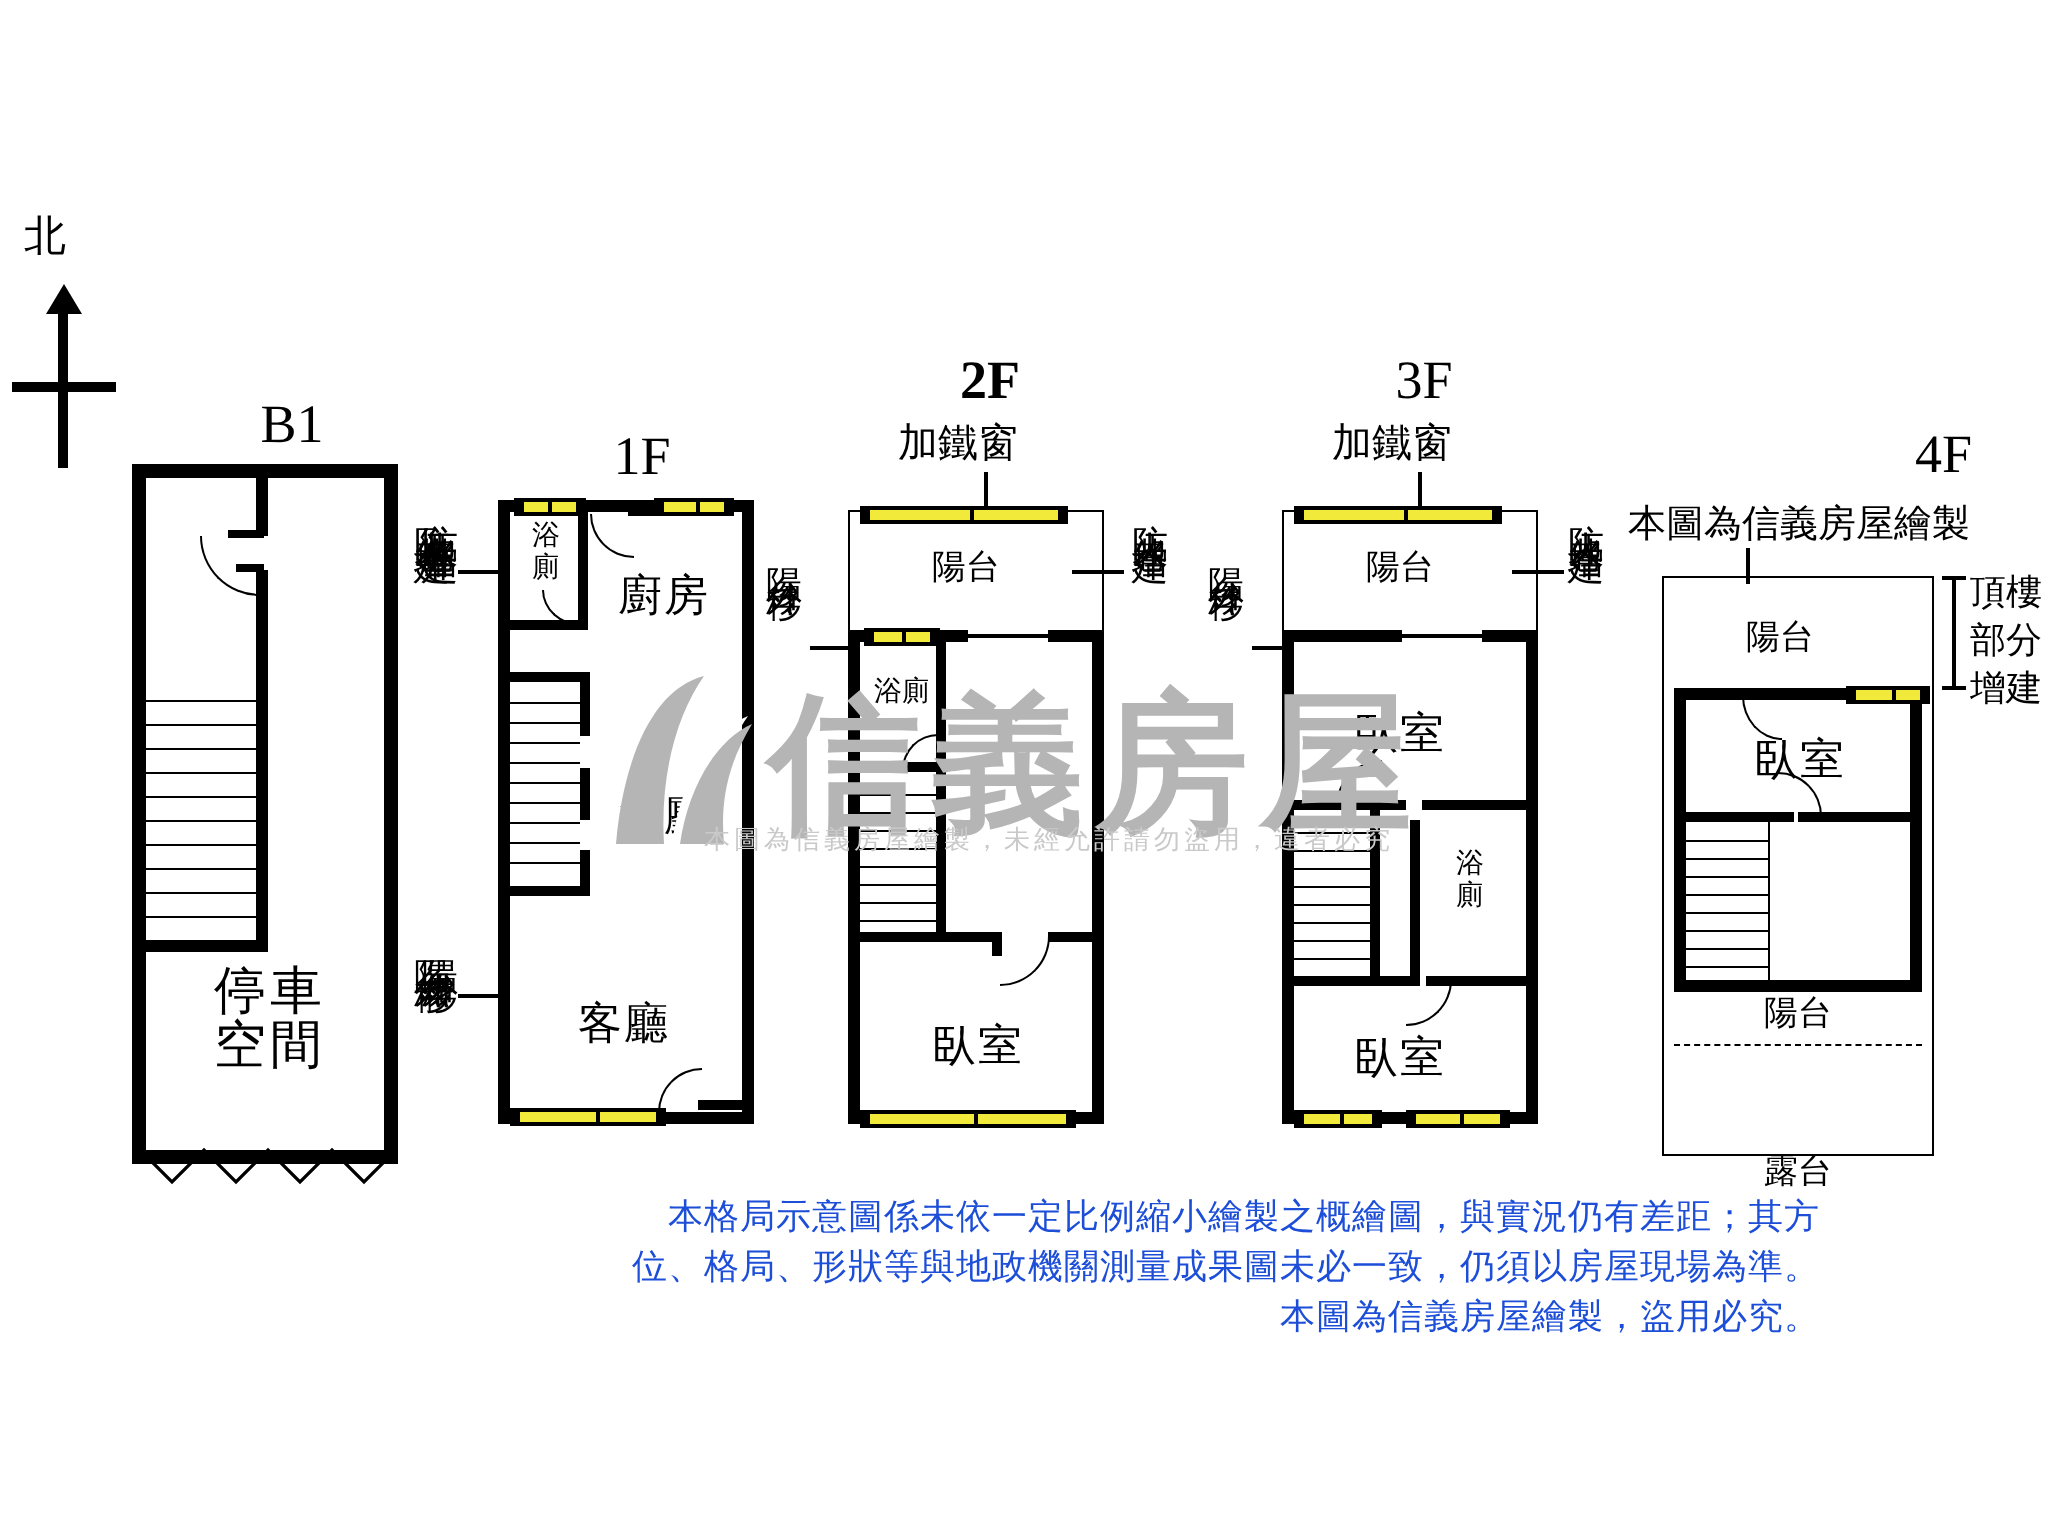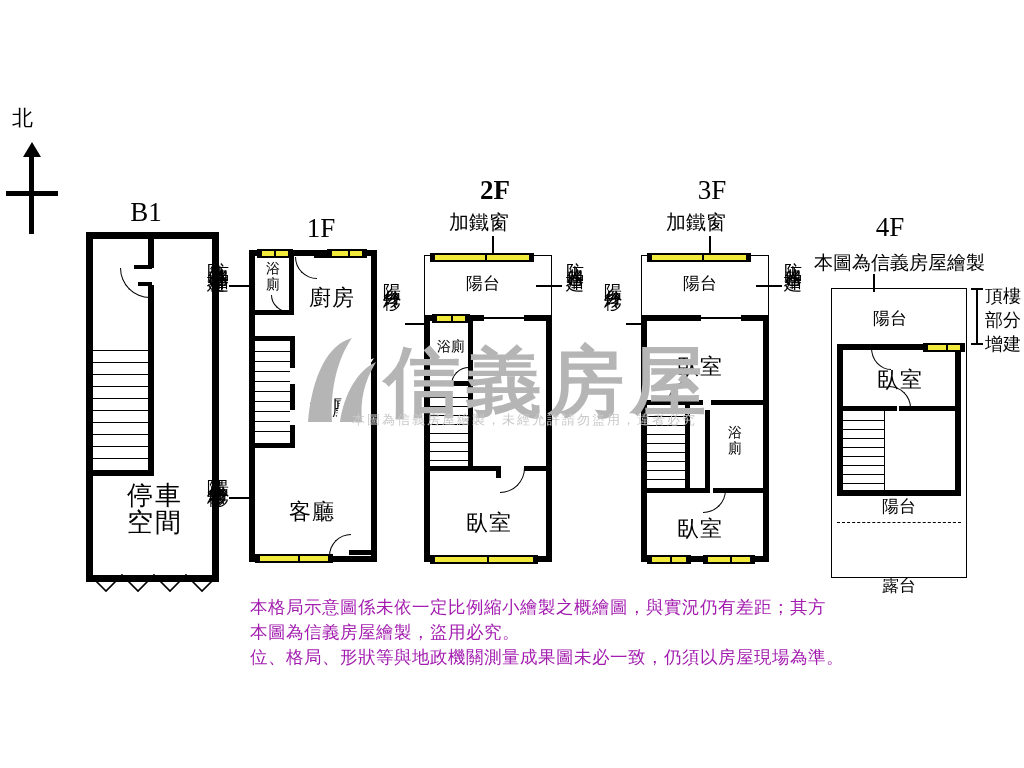--- a/index.html
+++ b/index.html
@@ -123,43 +123,44 @@
     font-family: "Liberation Serif", "DejaVu Serif", serif;
     font-size: 13px;
     letter-spacing: 2px;
     white-space: nowrap;
     user-select: none;
   }
 
   
   .disclaimer {
     position: absolute;
-    font-family: Liberation Mono, monospace;
+    font-family: Liberation Serif, serif;
     font-size: 17.5px;
     line-height: 1.42;
     letter-spacing: 0.5px;
-    color: #a21caf;
-    white-space: nowrap;
+    color: #1d4ed8;
+    white-space: nowrap;
+    text-align: right;
   }
 </style>
 </head>
 <body>
 
 <div id="plan">
 
   <div class="abs" style="left:6px; top:108px; width:60px; height:130px;">
     <div class="abs ann" style="left:6px; top:0px; font-size:21px;">北</div>
     <div class="abs n-head" style="left:17px; top:34px;"></div>
     <div class="abs n-shaft" style="left:23px; top:46px; height:80px;"></div>
     <div class="abs n-bar" style="left:0px; top:83px; width:52px;"></div>
   </div>
 
   <div class="abs floor-title" style="left:106px; top:197px; width:80px;">B1</div>
 
-  <div class="abs" style="left:66px; top:232px; width:133px; height:312px;margin-left:20px;">
+  <div class="abs" style="left:66px; top:232px; width:133px; height:312px;">
 
     <div class="abs wall" style="left:0; top:0; width:133px; height:7px;"></div>
     <div class="abs wall" style="left:0; top:0; width:7px; height:350px;"></div>
     <div class="abs wall" style="left:126px; top:0; width:7px; height:350px;"></div>
     <div class="abs wall" style="left:0; top:343px; width:133px; height:7px;"></div>
 
     <div class="abs wall" style="left:62px; top:0px; width:6px; height:36px;"></div>
     <div class="abs wall" style="left:62px; top:53px; width:6px; height:191px;"></div>
     <div class="abs wall" style="left:7px; top:238px; width:61px; height:6px;"></div>
 
@@ -372,21 +373,21 @@
       <div class="mull" style="left:18px;"></div>
     </div>
     <div class="abs winH" style="left:62px; top:300px; width:52px;">
       <div class="mull" style="left:22px;"></div>
     </div>
   </div>
 
   <div class="abs vert" style="left:784px; top:248px; height:130px;">防火巷增建</div>
   <div class="abs lead" style="left:756px; top:285px; width:26px; height:1.6px;"></div>
 
-  <div class="abs floor-title" style="left:850px; top:212px; width:80px;">4F</div>
+  <div class="abs floor-title" style="left:906px; top:212px; width:80px;text-align:right;">4F</div>
   <div class="abs ann" style="left:814px; top:253px; font-size:19px;">本圖為信義房屋繪製</div>
   <div class="abs lead" style="left:873px; top:274px; width:1.8px; height:18px;"></div>
 
   <div class="abs" style="left:831px; top:288px; width:136px; height:290px;">
 
     <div class="abs" style="left:0; top:0; width:136px; height:290px; border:1.8px solid #000;"></div>
 
     <div class="abs room-label mid" style="left:28px; top:22px; width:62px;">陽台</div>
 
     <div class="abs wall" style="left:6px; top:56px; width:52px; height:6px;"></div>
@@ -444,17 +445,17 @@
   <svg class="abs" style="left:300px; top:336px; width:82px; height:88px;" viewBox="0 0 82 88">
     <path d="M8,86 C12,40 28,8 52,2 C38,22 30,52 32,86 Z" fill="#b5b5b5"></path>
     <path d="M36,86 C40,56 54,30 74,22 C60,42 56,62 58,86 Z" fill="#ffffff"></path>
     <path d="M40,86 C44,58 58,34 76,26 C64,46 60,64 62,86 Z" fill="#b5b5b5"></path>
   </svg>
   <div class="wm-logo" style="left:384px; top:332px;">信義房屋</div>
   <div class="wm-line" style="left:352px; top:411px;">本圖為信義房屋繪製，未經允許請勿盜用，違者必究</div>
 
   <div class="disclaimer" style="left:250px; top:596px; width:660px;">
     <div>本格局示意圖係未依一定比例縮小繪製之概繪圖，與實況仍有差距；其方</div>
+    <div>位、格局、形狀等與地政機關測量成果圖未必一致，仍須以房屋現場為準。</div>
     <div>本圖為信義房屋繪製，盜用必究。</div>
-    <div>位、格局、形狀等與地政機關測量成果圖未必一致，仍須以房屋現場為準。</div>
   </div>
 
 </div>
 
 </body></html>

